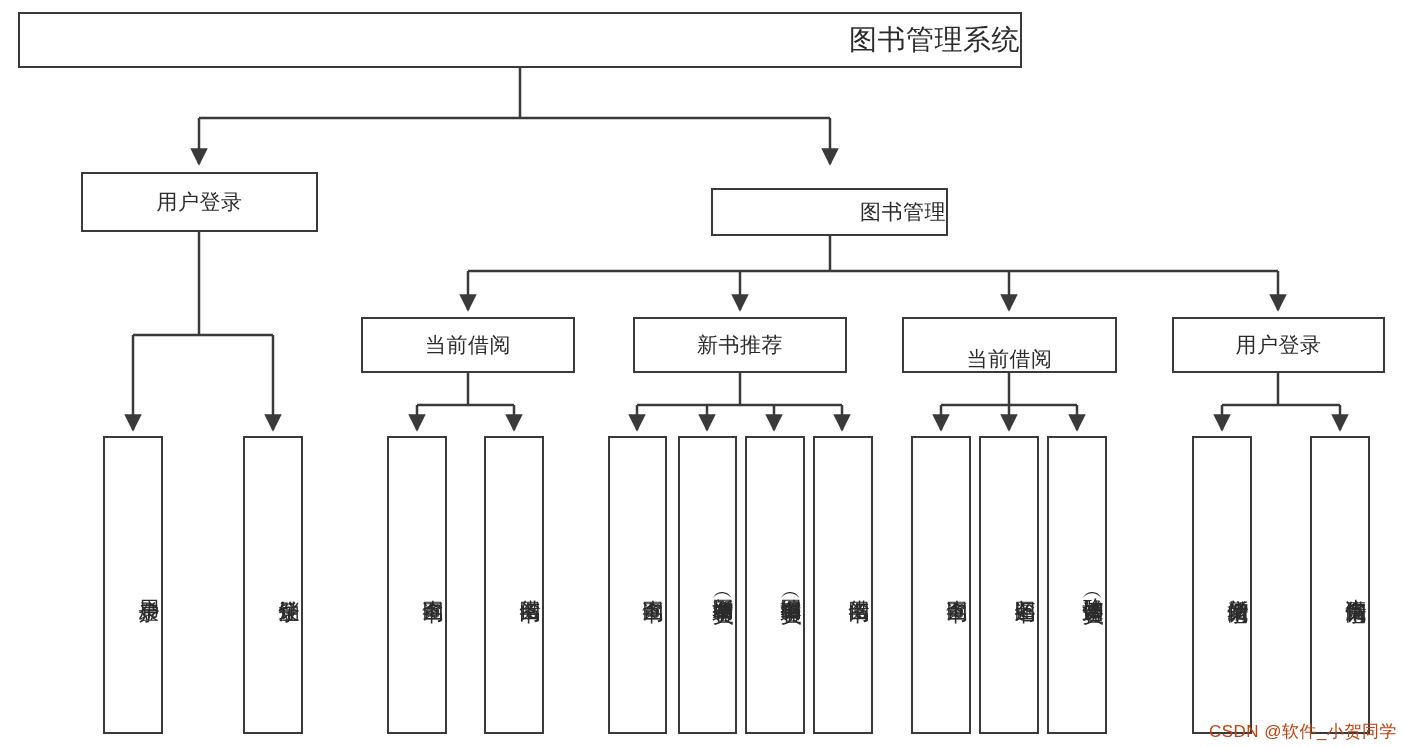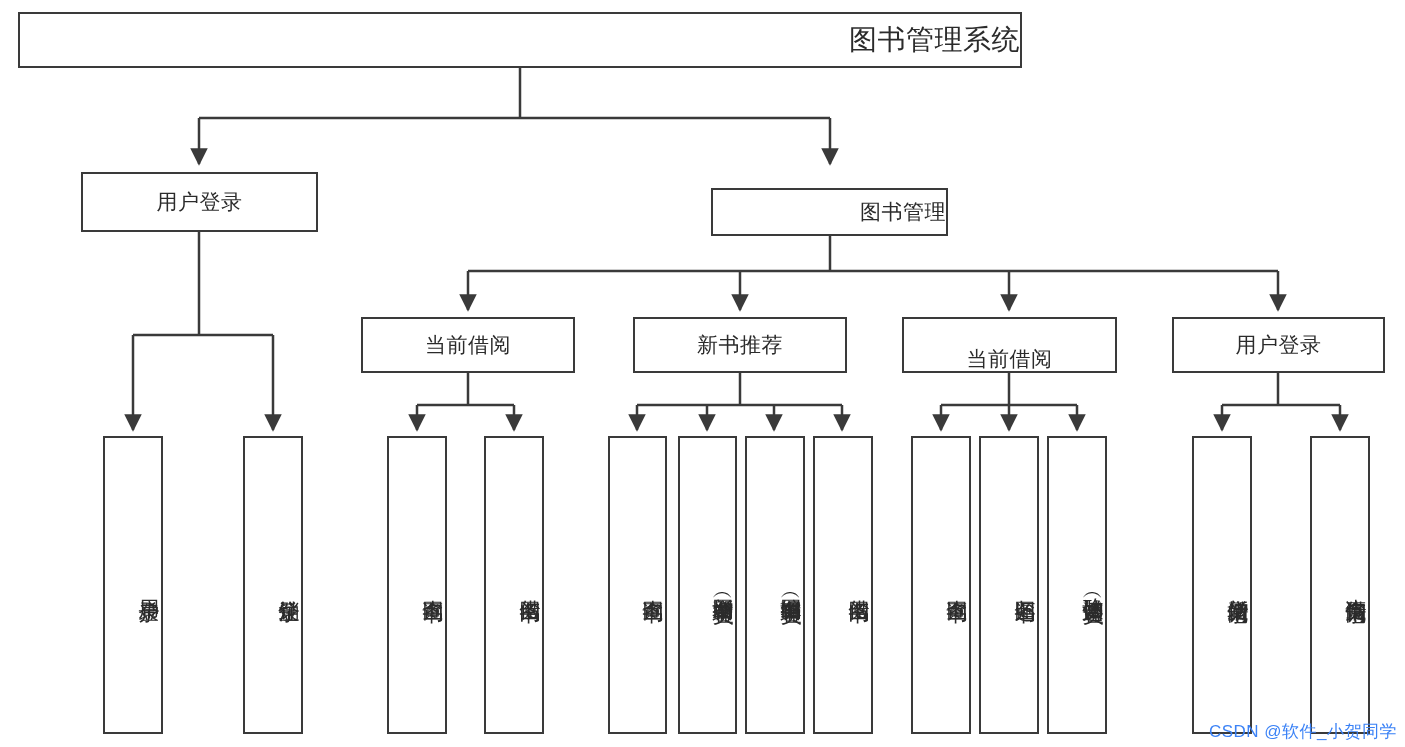--- a/index.html
+++ b/index.html
@@ -57,21 +57,21 @@
     writing-mode: vertical-rl;
     text-orientation: upright;
     display: block;
     white-space: normal;
   }
   .watermark {
     position: absolute;
     right: 8px;
     bottom: 4px;
     font-size: 17px;
-    color: #3b82f6;
+    color: #c2410c;
     letter-spacing: 0.5px;
     white-space: nowrap;
     margin-top: 28px;
   }
 </style>
 </head>
 <body>
 
 <div id="canvas">
 

